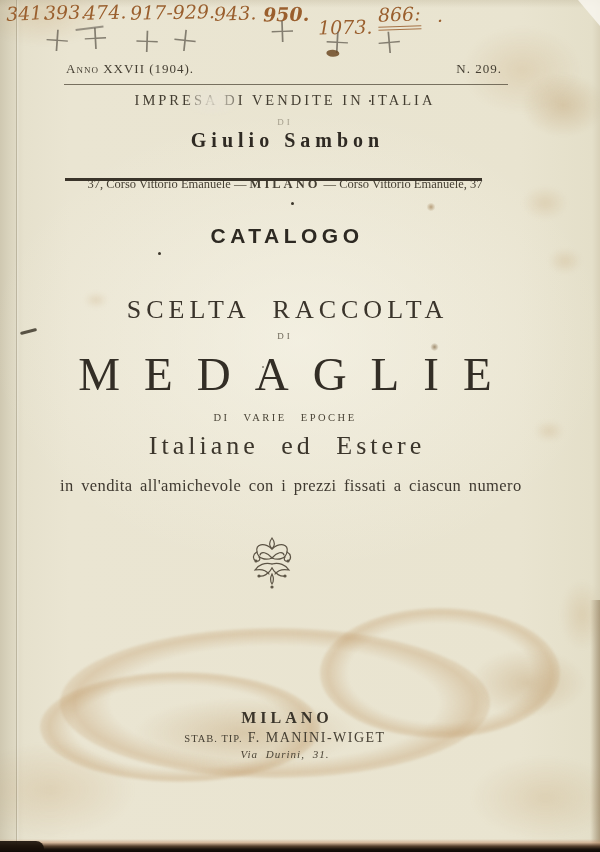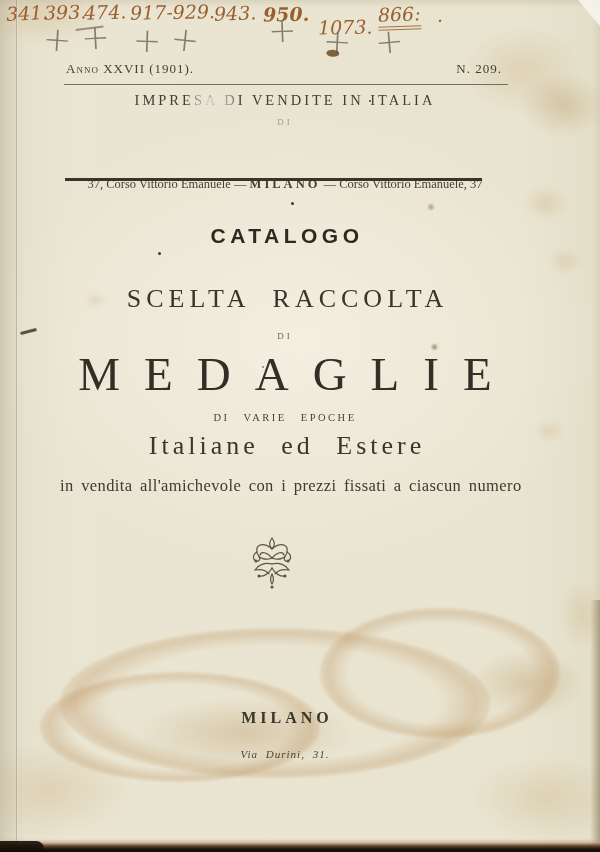--- a/index.html
+++ b/index.html
@@ -75,21 +75,21 @@
     background:radial-gradient(ellipse, rgba(233,228,213,.95), rgba(233,228,213,.45) 58%, rgba(233,228,213,0) 78%);
     filter:blur(1px);}
   .di-tiny{font-size:9px;letter-spacing:3px;color:#8d8674;}
   .di1{top:117px;opacity:.75;}
   .sambon{top:129px;font-size:20px;font-weight:bold;letter-spacing:5px;margin-right:-5px;color:#2f2a23;}
   .address{top:157px;font-size:12.5px;color:#453f33;margin-top:20px;}
   .address b{letter-spacing:3px;}
   .catalogo{top:224px;font-family:"Liberation Sans","DejaVu Sans",sans-serif;font-weight:bold;
     font-size:21px;letter-spacing:4.5px;margin-right:-4px;color:#2d2922;}
   .di-una{top:263px;font-size:9px;letter-spacing:3px;color:#5d574a;}
-  .scelta{top:284px;font-size:26px;letter-spacing:5px;word-spacing:12px;margin-right:-5px;color:#3a342b;}
+  .scelta{top:295px;font-size:26px;letter-spacing:5px;word-spacing:12px;margin-right:-5px;color:#3a342b;}
   .di2{top:331px;font-size:9px;color:#6b6556;}
   .medaglie{top:347px;font-size:47px;letter-spacing:24px;margin-right:-24px;color:#332e26;}
   .epoche{top:412px;font-size:10.5px;letter-spacing:2.5px;word-spacing:9px;color:#49432f;color:#4a4437;}
   .italiane{top:431px;font-size:26px;letter-spacing:4px;word-spacing:12px;margin-right:-4px;color:#3b352b;}
   .vendita{top:476px;font-size:16.5px;letter-spacing:.4px;word-spacing:3px;color:#3f3930;}
   .ornament{position:absolute;left:249px;top:534px;}
   .imp-city{top:709px;font-size:16px;letter-spacing:4px;margin-right:-4px;font-weight:bold;color:#3a342a;}
   .imp-printer{top:730px;font-size:14px;letter-spacing:1.5px;color:#453f33;}
   .imp-prefix{font-size:10.5px;letter-spacing:1px;}
   .imp-street{top:748px;font-style:italic;font-size:11px;letter-spacing:1px;word-spacing:4px;color:#4c4537;}
@@ -137,28 +137,29 @@
       <span class="cross cross-bar" style="left: 81px; top: 20px; transform: rotate(-3deg);">+</span>
       <span class="cross" style="left: 133px; top: 23px; transform: rotate(2deg);">+</span>
       <span class="cross" style="left: 171px; top: 22px; transform: rotate(6deg);">+</span>
       <span class="cross" style="left: 268px; top: 13px; transform: rotate(-2deg);">+</span>
       <span class="cross has-blot" style="left: 323px; top: 24px; transform: rotate(3deg);">+</span>
       <span class="cross" style="left: 375px; top: 24px; transform: rotate(-5deg);">+</span>
     </div>
   <div class="pen-dash"></div>
 
   <div class="anno-row">
-    <span>Anno XXVII (1901).</span>
+    <span>Anno XXVII (1904).</span>
     <span>N. 209.</span>
   </div>
   <div class="rule-thin"></div>
 
   <div class="c impresa">IMPRESA DI VENDITE IN ITALIA</div>
   <div class="fade-im"></div>
   <div class="c di-tiny di1">DI</div>
+  <div class="c sambon">Giulio Sambon</div>
   <div class="c address">
     <span>37, Corso Vittorio Emanuele</span>
     <span>—</span>
     <b>MILANO</b>
     <span>—</span>
     <span>Corso Vittorio Emanuele, 37</span>
   </div>
   <div class="rule-thick"></div>
 
   <div class="c catalogo">CATALOGO</div>
@@ -184,20 +185,24 @@
       <path d="M23 40 C21 44 21 47 23 50 C25 47 25 44 23 40 Z"></path>
       <circle cx="7" cy="27" r="1" fill="#5c5445"></circle>
       <circle cx="39" cy="27" r="1" fill="#5c5445"></circle>
       <circle cx="10" cy="42" r="1" fill="#5c5445"></circle>
       <circle cx="36" cy="42" r="1" fill="#5c5445"></circle>
       <circle cx="23" cy="53" r="1" fill="#5c5445"></circle>
     </svg>
   </div>
 
   <div class="c imp-city">MILANO</div>
+  <div class="c imp-printer">
+    <span class="imp-prefix">STAB. TIP.</span>
+    <span>F. MANINI-WIGET</span>
+  </div>
   <div class="c imp-street">Via Durini, 31.</div>
 
   <div class="crease-left"></div>
   <div class="edge-top"></div>
   <div class="edge-right-low"></div>
   <div class="corner-tr"></div>
   <div class="bottom-edge"></div>
   <div class="corner-bl"></div>
 </div>
 

